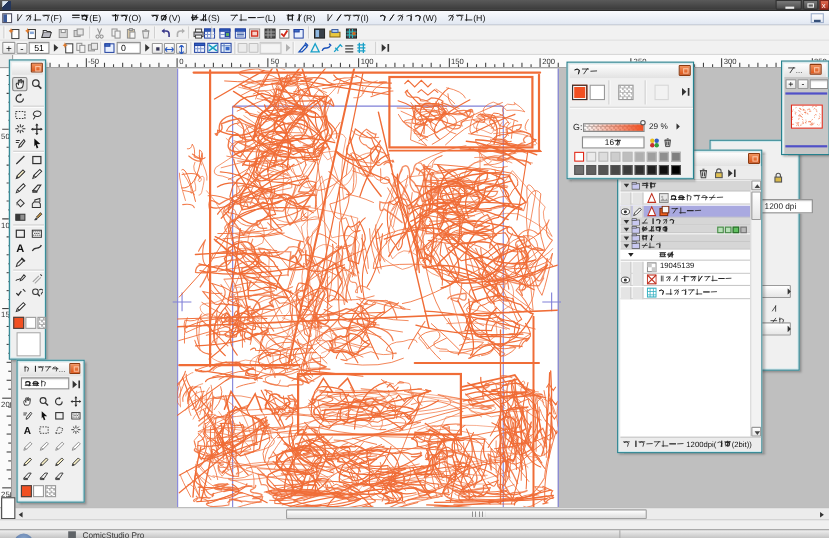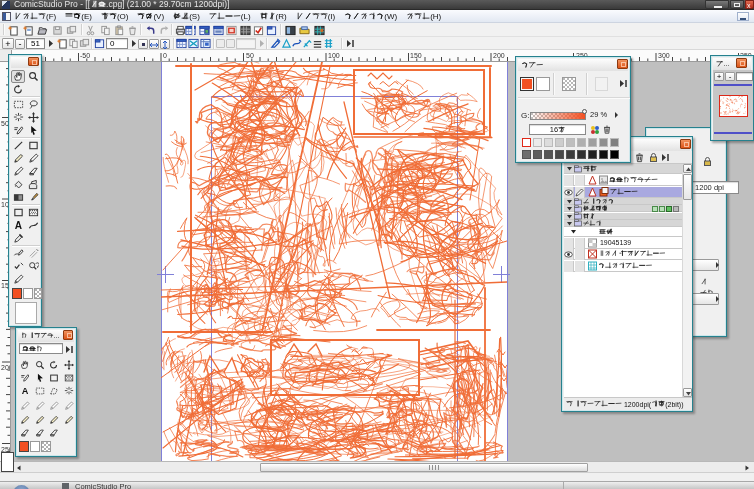--- a/index.html
+++ b/index.html
@@ -1151,32 +1151,20 @@
 <div class="ab" style="left:1px;top:452px;width:13px;height:20px;background:#fff;border:1px solid #444"></div>
 <div class="ab" style="left:0;top:472px;width:754px;height:9px;background:#f0f0f0;border-top:1px solid #cfcfcf"></div>
 <div class="ab" style="left:0;top:481px;width:754px;height:8px;background:linear-gradient(#efefef,#c6c6c6);border-top:1px solid #a8a8a8">
     <div class="ab" style="left:13px;top:3px;width:17px;height:17px;border-radius:50%;background:radial-gradient(circle at 50% 40%,#7ea8dd 0%,#3a66a8 50%,#1a3a66 80%,#122b50 100%);opacity:.65"></div>
     <div class="ab" style="left:62px;top:1px;width:7px;height:7px;background:#606468"></div>
     <div class="ab" style="left:75px;top:0;font-size:7.5px;color:#333">ComicStudio Pro</div>
     <div class="ab" style="left:563px;top:0;width:1px;height:8px;background:#aaa"></div>
   </div>
 <div class="ab" style="left:0;top:0;width:754px;height:10px;background:linear-gradient(#5a5a5a,#3a3a3a);border-bottom:1px solid #2a2a2a">
     <div class="ab" style="left:2px;top:1px;width:8px;height:8px;background:linear-gradient(135deg,#d8e4f0 0 35%,#23365c 35%)"></div>
-    <div class="ab" style="left:14px;top:-1px;font-size:8.5px;color:#e6e6e6;white-space:nowrap">ComicStudio Pro - [[<svg width="16.0" height="9" viewBox="0 0 16.0 9" style="display:inline-block;vertical-align:middle">
-        <g fill="none" stroke="#f0f0f0" stroke-width="1.0" stroke-linecap="square">
-          <path d="M5.82,1.26L5.82,6.74" transform="translate(0,0)"></path>
-          <path d="M5.82,1.57L2.48,6.43" transform="translate(0,0)"></path>
-          <path d="M4.0,1.26L4.0,6.74" transform="translate(0,0)"></path>
-          <path d="M1.87,2.48Q4.0,0.96 6.13,3.09L5.22,6.43" transform="translate(8.0,0)"></path>
-          <path d="M1.08,4.0L6.92,4.0" transform="translate(8.0,0)"></path>
-          <path d="M1.08,6.13L6.92,6.13" transform="translate(8.0,0)"></path>
-          <path d="M1.08,4.0L6.92,4.0" transform="translate(8.0,0)"></path>
-          <path d="M2.18,2.48L5.82,2.48L5.82,5.52L2.18,5.52Z" transform="translate(8.0,0)"></path>
-        </g>
-      </svg>.cpg] (21.00 * 29.70cm 1200dpi)]</div>
     <div class="ab" style="left:705px;top:0;width:24px;height:9px;background:linear-gradient(#7a7a7a,#4a4a4a);border:1px solid #333;border-radius:0 0 2px 2px">
       <div class="ab" style="left:8px;top:5px;width:8px;height:2px;background:#eee"></div>
     </div>
     <div class="ab" style="left:730px;top:0;width:14px;height:9px;background:linear-gradient(#7a7a7a,#4a4a4a);border:1px solid #333;border-radius:0 0 2px 2px">
       <div class="ab" style="left:3px;top:2px;width:6px;height:4px;border:1px solid #eee"></div>
     </div>
     <div class="ab" style="left:745px;top:0;width:9px;height:9px;background:linear-gradient(#e06a50,#b03020);border:1px solid #802015;border-radius:0 0 2px 0">
       <div class="ab" style="left:1px;top:2px;color:#fff;font-size:7px;line-height:5px">x</div>
     </div>
   </div>

